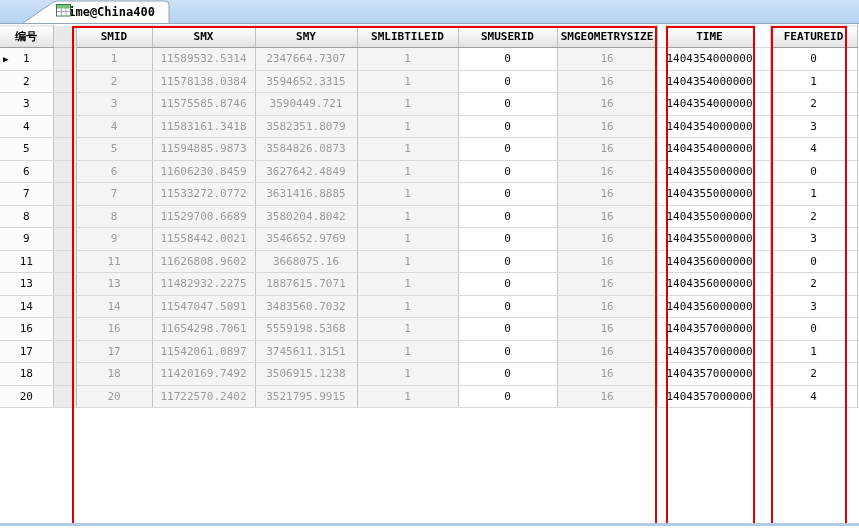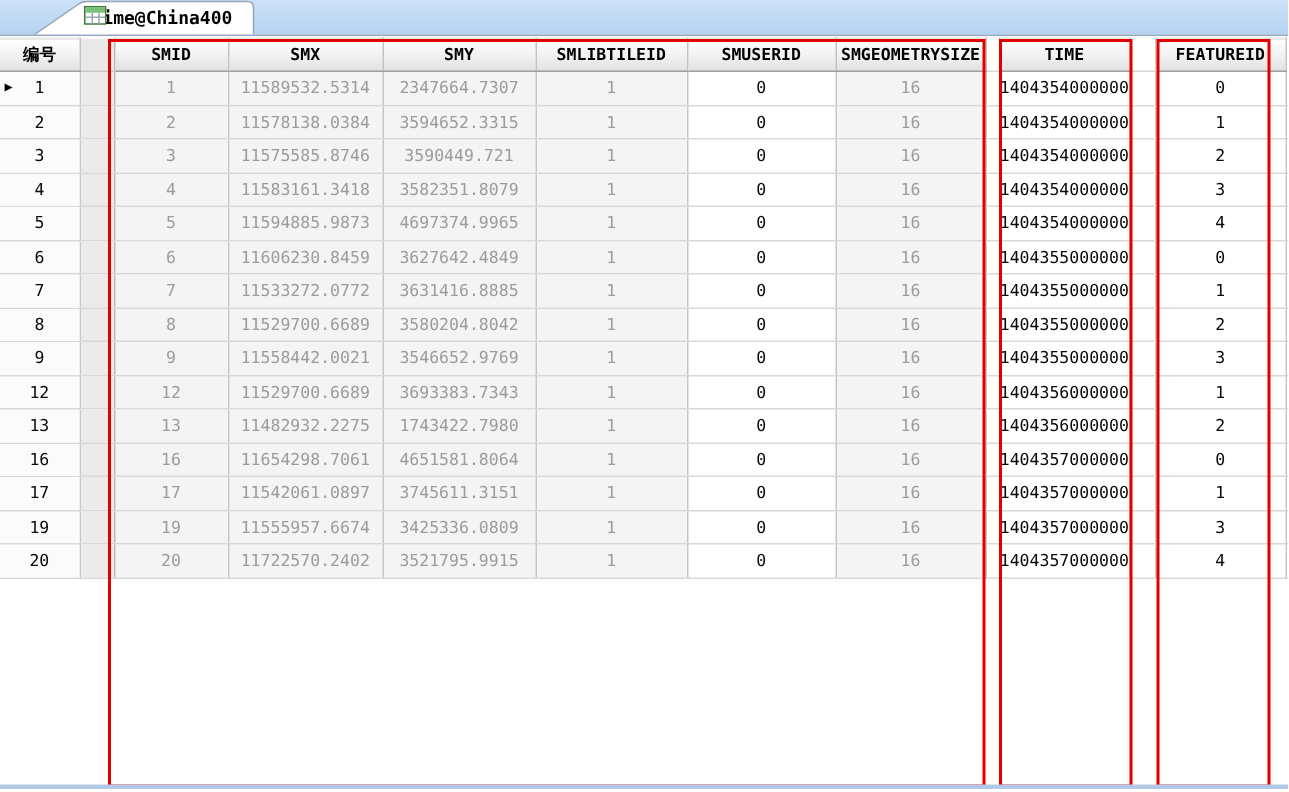--- a/index.html
+++ b/index.html
@@ -158,21 +158,21 @@
           <td class="c-rw">1404354000000</td>
           <td class="c-gap"></td>
           <td class="c-rw">3</td>
           <td class="c-edge"></td>
         </tr>
         <tr>
           <td class="c-rownum">5</td>
           <td class="c-gap g1"></td>
           <td class="c-ro">5</td>
           <td class="c-ro">11594885.9873</td>
-          <td class="c-ro">4697374.9965</td>
+          <td class="c-ro">3584826.0873</td>
           <td class="c-ro">1</td>
           <td class="c-rw">0</td>
           <td class="c-ro">16</td>
           <td class="c-gap"></td>
           <td class="c-rw">1404354000000</td>
           <td class="c-gap"></td>
           <td class="c-rw">4</td>
           <td class="c-edge"></td>
         </tr>
         <tr>
@@ -229,55 +229,70 @@
           <td class="c-ro">1</td>
           <td class="c-rw">0</td>
           <td class="c-ro">16</td>
           <td class="c-gap"></td>
           <td class="c-rw">1404355000000</td>
           <td class="c-gap"></td>
           <td class="c-rw">3</td>
           <td class="c-edge"></td>
         </tr>
         <tr>
-          <td class="c-rownum">12</td>
-          <td class="c-gap g1"></td>
-          <td class="c-ro">12</td>
-          <td class="c-ro">11529700.6689</td>
-          <td class="c-ro">3693383.7343</td>
+          <td class="c-rownum">11</td>
+          <td class="c-gap g1"></td>
+          <td class="c-ro">11</td>
+          <td class="c-ro">11626808.9602</td>
+          <td class="c-ro">3668075.16</td>
           <td class="c-ro">1</td>
           <td class="c-rw">0</td>
           <td class="c-ro">16</td>
           <td class="c-gap"></td>
           <td class="c-rw">1404356000000</td>
           <td class="c-gap"></td>
-          <td class="c-rw">1</td>
+          <td class="c-rw">0</td>
           <td class="c-edge"></td>
         </tr>
         <tr>
           <td class="c-rownum">13</td>
           <td class="c-gap g1"></td>
           <td class="c-ro">13</td>
           <td class="c-ro">11482932.2275</td>
-          <td class="c-ro">1743422.7980</td>
+          <td class="c-ro">1887615.7071</td>
           <td class="c-ro">1</td>
           <td class="c-rw">0</td>
           <td class="c-ro">16</td>
           <td class="c-gap"></td>
           <td class="c-rw">1404356000000</td>
           <td class="c-gap"></td>
           <td class="c-rw">2</td>
           <td class="c-edge"></td>
         </tr>
         <tr>
+          <td class="c-rownum">14</td>
+          <td class="c-gap g1"></td>
+          <td class="c-ro">14</td>
+          <td class="c-ro">11547047.5091</td>
+          <td class="c-ro">3483560.7032</td>
+          <td class="c-ro">1</td>
+          <td class="c-rw">0</td>
+          <td class="c-ro">16</td>
+          <td class="c-gap"></td>
+          <td class="c-rw">1404356000000</td>
+          <td class="c-gap"></td>
+          <td class="c-rw">3</td>
+          <td class="c-edge"></td>
+        </tr>
+        <tr>
           <td class="c-rownum">16</td>
           <td class="c-gap g1"></td>
           <td class="c-ro">16</td>
           <td class="c-ro">11654298.7061</td>
-          <td class="c-ro">4651581.8064</td>
+          <td class="c-ro">5559198.5368</td>
           <td class="c-ro">1</td>
           <td class="c-rw">0</td>
           <td class="c-ro">16</td>
           <td class="c-gap"></td>
           <td class="c-rw">1404357000000</td>
           <td class="c-gap"></td>
           <td class="c-rw">0</td>
           <td class="c-edge"></td>
         </tr>
         <tr>
@@ -289,32 +304,32 @@
           <td class="c-ro">1</td>
           <td class="c-rw">0</td>
           <td class="c-ro">16</td>
           <td class="c-gap"></td>
           <td class="c-rw">1404357000000</td>
           <td class="c-gap"></td>
           <td class="c-rw">1</td>
           <td class="c-edge"></td>
         </tr>
         <tr>
-          <td class="c-rownum">19</td>
-          <td class="c-gap g1"></td>
-          <td class="c-ro">19</td>
-          <td class="c-ro">11555957.6674</td>
-          <td class="c-ro">3425336.0809</td>
+          <td class="c-rownum">18</td>
+          <td class="c-gap g1"></td>
+          <td class="c-ro">18</td>
+          <td class="c-ro">11420169.7492</td>
+          <td class="c-ro">3506915.1238</td>
           <td class="c-ro">1</td>
           <td class="c-rw">0</td>
           <td class="c-ro">16</td>
           <td class="c-gap"></td>
           <td class="c-rw">1404357000000</td>
           <td class="c-gap"></td>
-          <td class="c-rw">3</td>
+          <td class="c-rw">2</td>
           <td class="c-edge"></td>
         </tr>
         <tr>
           <td class="c-rownum">20</td>
           <td class="c-gap g1"></td>
           <td class="c-ro">20</td>
           <td class="c-ro">11722570.2402</td>
           <td class="c-ro">3521795.9915</td>
           <td class="c-ro">1</td>
           <td class="c-rw">0</td>

